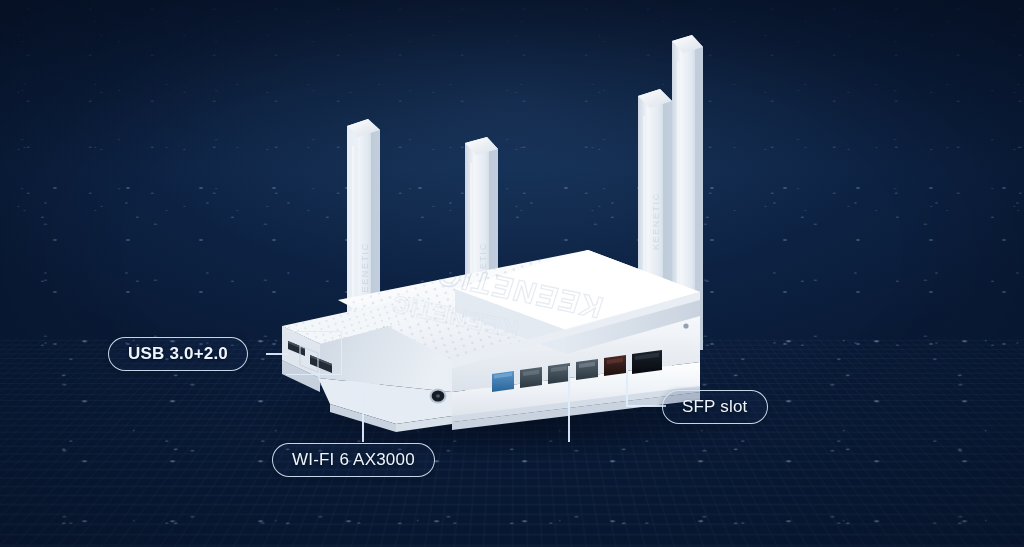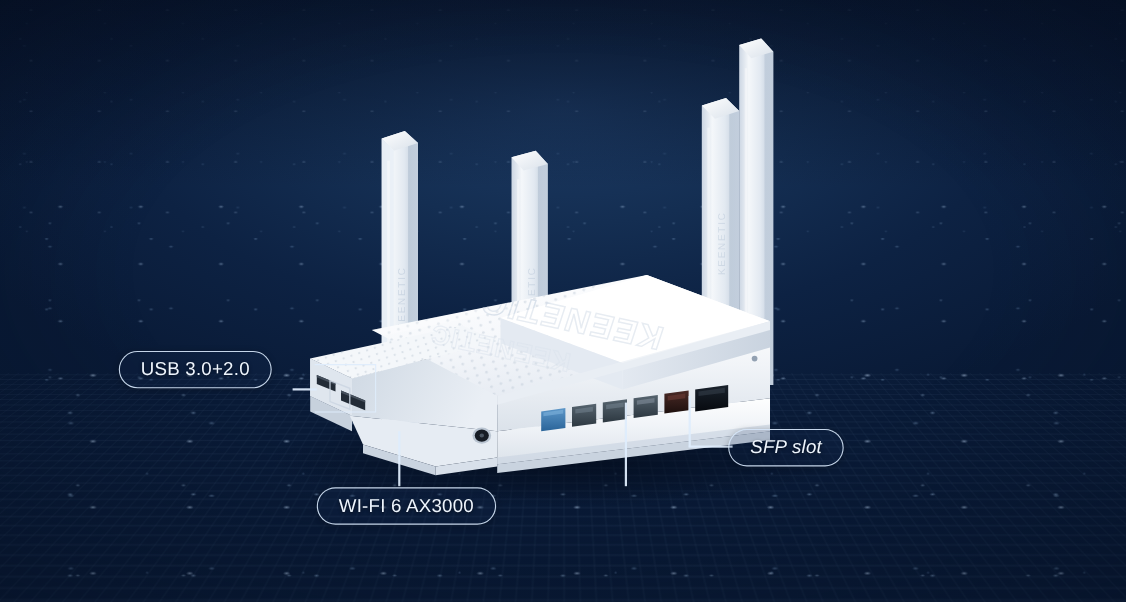--- a/index.html
+++ b/index.html
@@ -97,24 +97,24 @@
     border:1.6px solid rgba(214,230,248,.92);
     border-radius:18px;
     color:#eef5fd;
     font-size:17px;
     letter-spacing:.2px;
     white-space:nowrap;
     background:rgba(22,48,88,.17);
     text-shadow:0 1px 3px rgba(0,0,0,.55);
     box-shadow:0 1px 6px rgba(0,0,0,.25);
   }
-  .callout.usb   { left:108px; top:319px; }
-  .callout.wifi  { left:288px; top:443px;justify-content:center; }
+  .callout.usb   { left:108px; top:337px;font-weight:bold; }
+  .callout.wifi  { left:272px; top:443px;justify-content:center; }
   .callout.gbps  { left:519px; top:443px; }
-  .callout.sfp   { left:662px; top:390px;font-style:italic; }
+  .callout.sfp   { left:662px; top:390px; }
 
   .leader { position:absolute; background:rgba(222,236,252,.95); }
 
   
   #lead-usb-h  { left:266px; top:353px; width:22px; height:1.8px; }
   #lead-usb-br {
     left:286px; top:331px; width:56px; height:44px;
     background:none; border:1.8px solid rgba(222,236,252,.95);
     border-left:none;
   }

